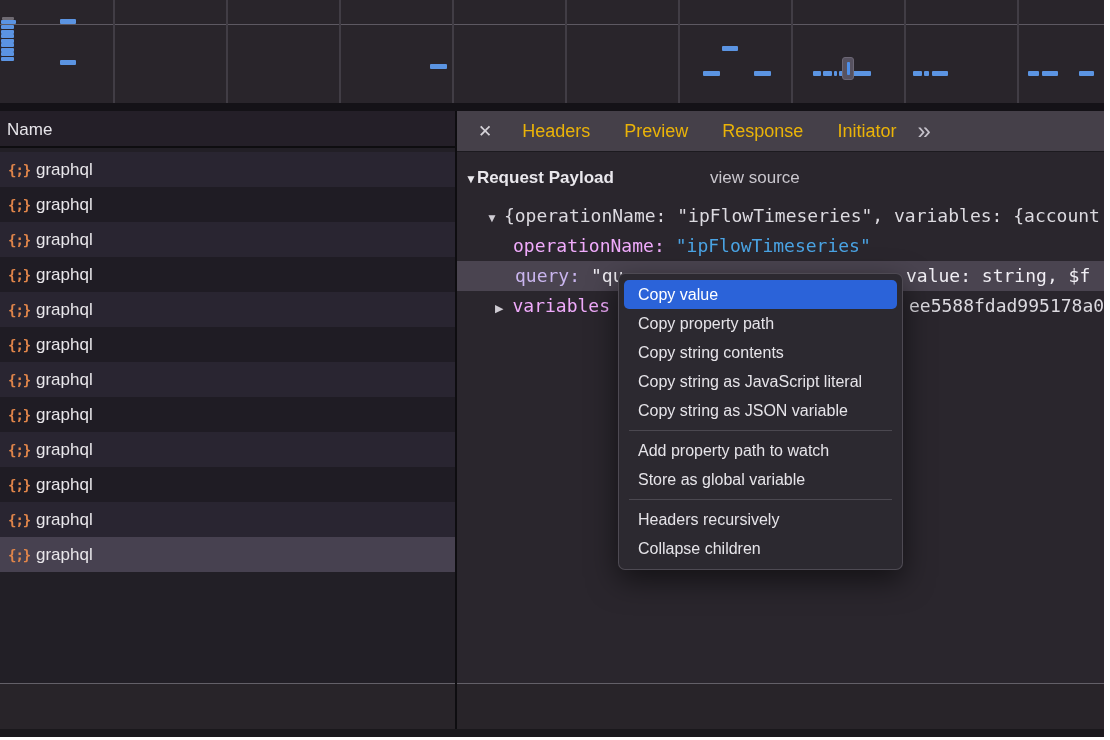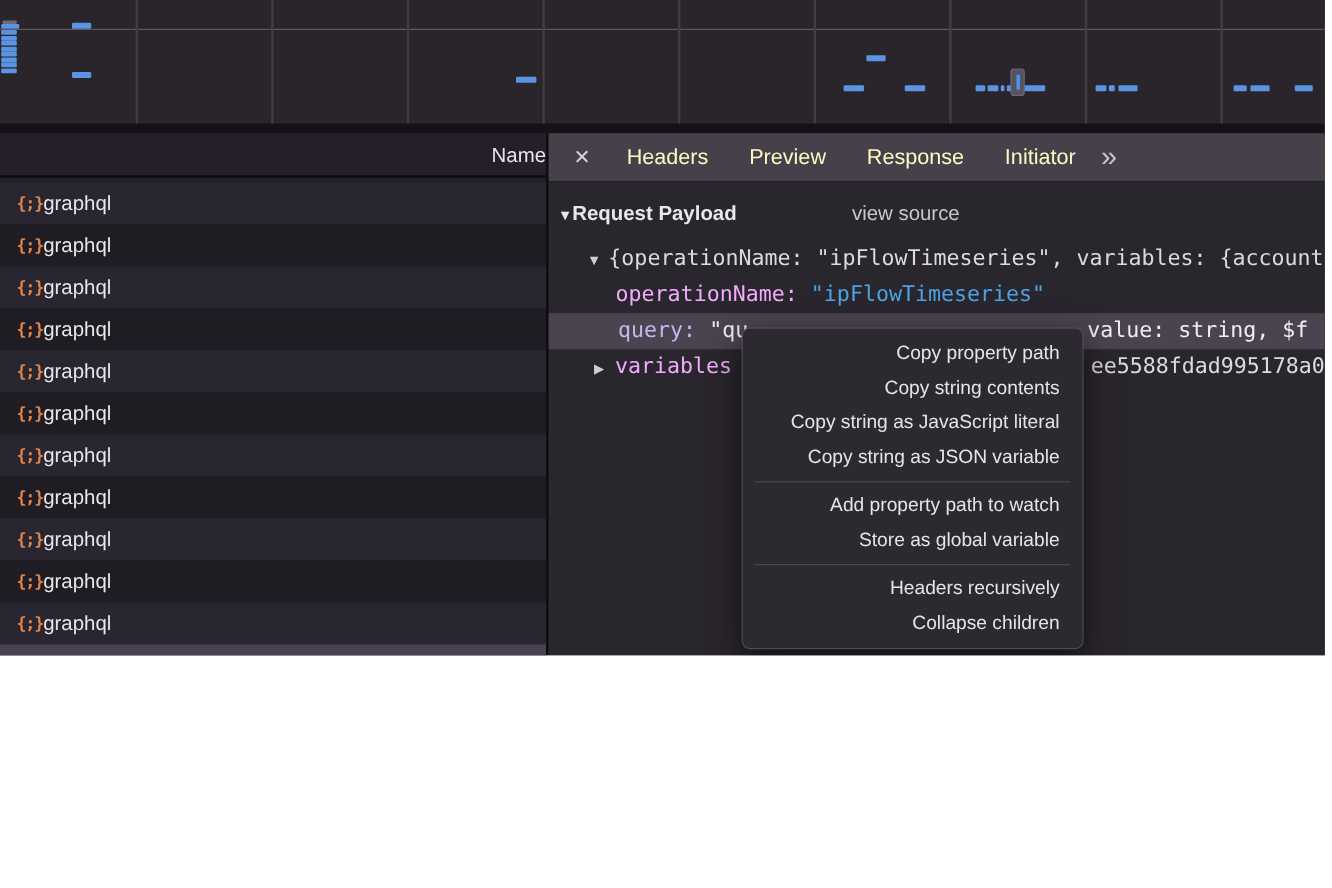--- a/index.html
+++ b/index.html
@@ -1,21 +1,21 @@
 <!DOCTYPE html>
 <html><head>
 <meta charset="utf-8">
 <style>
   html,body{margin:0;padding:0;}
   body{
     width:1110px;height:740px;position:relative;background:#ffffff;
     font-family:"Liberation Sans", sans-serif;overflow:hidden;
     -webkit-font-smoothing:antialiased;
   }
-  .screen{position:absolute;left:0;top:0;width:1104px;height:546px;background:#231f26;overflow:hidden;text-align:right;}
+  .screen{position:absolute;left:0;top:0;width:1104px;height:737px;background:#231f26;overflow:hidden;}
 
   
   .overview{position:absolute;left:0;top:0;width:1104px;height:103px;background:#29252b;}
   .ov-hline{position:absolute;left:0;top:24px;width:1104px;height:1px;background:#5d5962;}
   .ov-vline{position:absolute;top:0;width:2px;height:103px;background:#413d45;}
   .ov-bar{position:absolute;background:#5b94e2;border-radius:1px;}
   .ov-bar.gray{background:#6e6a72;}
   .scrubber{position:absolute;background:#575260;border:1px solid #6c6775;border-radius:3px;display:flex;align-items:center;justify-content:center;box-sizing:border-box;}
   .scrubber-line{width:3px;height:13px;background:#4e8fe8;border-radius:1px;}
   .panel-gap{position:absolute;left:0;top:103px;width:1104px;height:8px;background:#141217;}
@@ -31,21 +31,21 @@
   .req-row.selected{background:#474150;}
   .req-icon{color:#e0854a;font-family:"DejaVu Sans Mono", monospace;font-size:14px;font-weight:bold;letter-spacing:-1px;width:28px;}
   .req-label{color:#e8e6ea;font-size:17px;}
 
   .v-divider{position:absolute;left:455px;top:111px;width:2px;height:618px;background:#0e0d10;z-index:6;}
 
   
   .tabbar{position:absolute;left:457px;top:111px;width:647px;height:40px;background:#454049;display:flex;align-items:center;border-bottom:1px solid #1c1a1f;box-sizing:content-box;}
   .close-btn{margin:0 13px 0 21px;color:#d6d3d9;font-size:17px;cursor:default;}
   #tabs{display:flex;height:40px;}
-  .tab{padding:0 17px;height:40px;line-height:40px;font-size:18px;color:#fef9c3;position:relative;white-space:nowrap;}
+  .tab{padding:0 17px;height:40px;line-height:40px;font-size:18px;color:#eab308;position:relative;white-space:nowrap;}
   .tab.active{color:#ccb2f8;}
   .tab.active::after{content:'';position:absolute;left:14px;right:14px;bottom:2px;height:3px;border-radius:2px;background:#b795f5;}
   .overflow{margin-left:4px;color:#c6c2cb;font-size:24px;line-height:40px;}
 
   .payload-bg{position:absolute;left:457px;top:152px;width:647px;height:532px;background:#2a262d;}
 
   .rp-header{position:absolute;left:465px;top:163px;height:30px;line-height:30px;color:#e9e7ec;font-size:17px;font-weight:bold;white-space:pre;}
   .rp-header .tri{font-size:12px;font-weight:normal;color:#e9e7ec;}
   .view-source{position:absolute;left:710px;top:163px;height:30px;line-height:30px;color:#c9c6cd;font-size:17px;font-weight:normal;}
 
@@ -208,20 +208,21 @@
 
   <div class="mono-row variables-row"><span class="tri">▶</span><span class="key">variables</span></div>
   <div class="mono-row frag-v">ee5588fdad995178a0</div>
 
   <div class="v-divider"></div>
   <div class="h-divider"></div>
   <div class="footer"></div>
   <div class="bottom-edge"></div>
 
   <div class="context-menu" id="context-menu">
+      <div class="menu-item highlighted">Copy value</div>
       <div class="menu-item">Copy property path</div>
       <div class="menu-item">Copy string contents</div>
       <div class="menu-item">Copy string as JavaScript literal</div>
       <div class="menu-item">Copy string as JSON variable</div>
       <div class="menu-sep"></div>
       <div class="menu-item">Add property path to watch</div>
       <div class="menu-item">Store as global variable</div>
       <div class="menu-sep"></div>
       <div class="menu-item">Headers recursively</div>
       <div class="menu-item">Collapse children</div>

